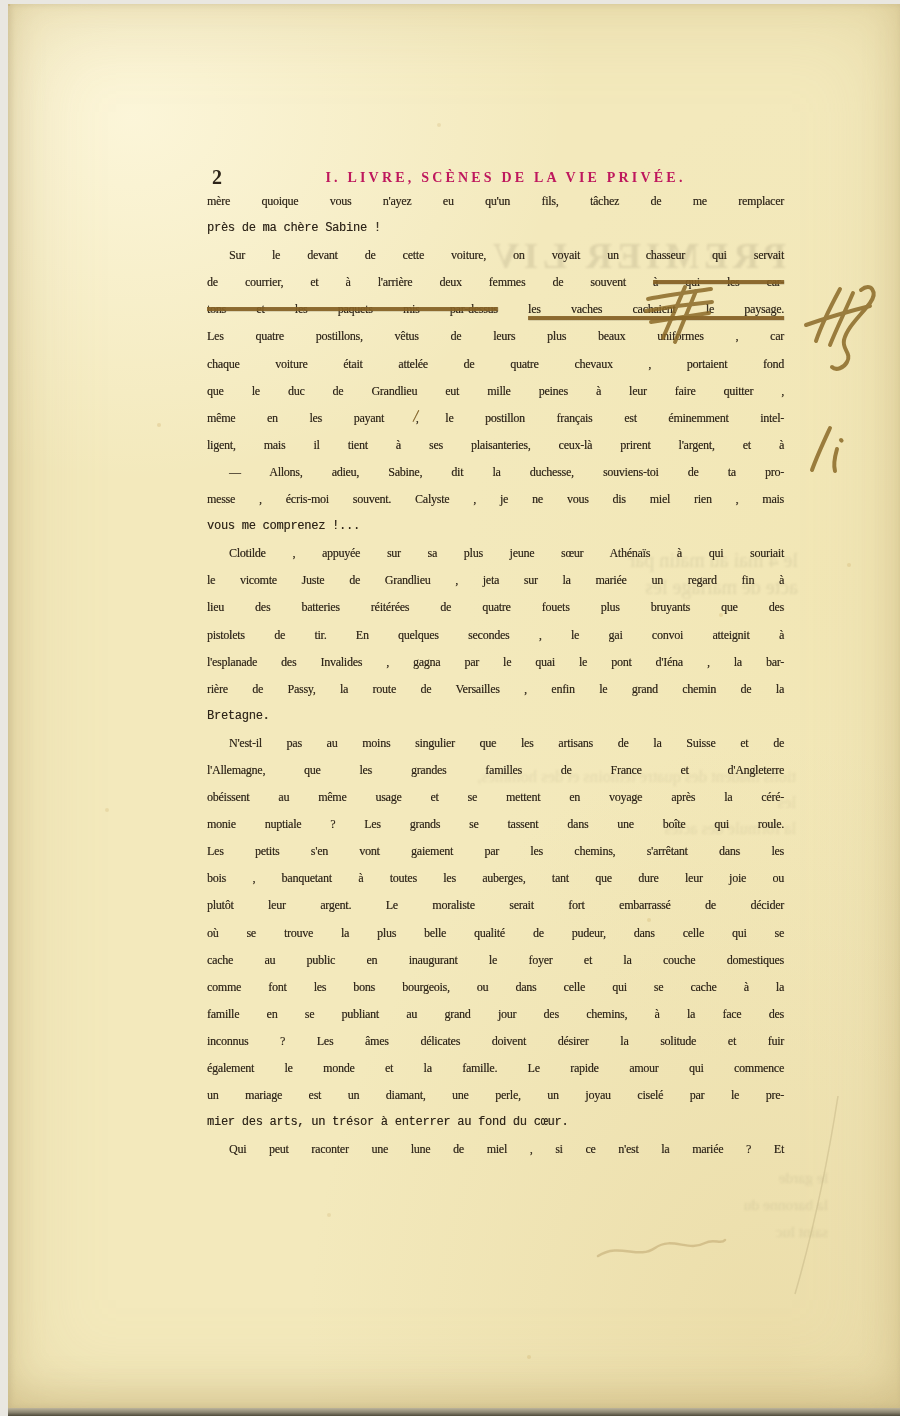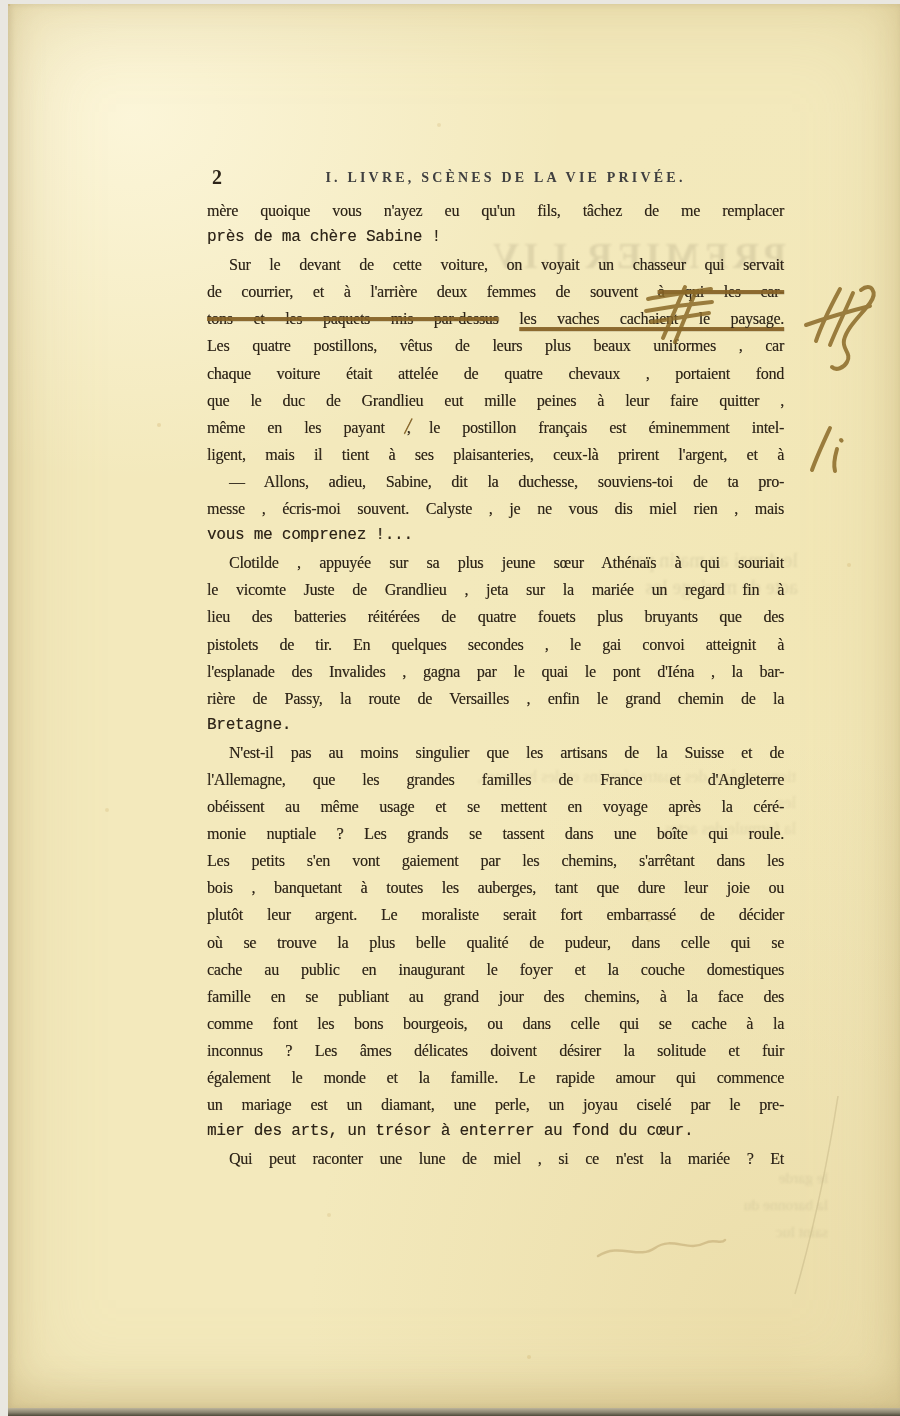--- a/index.html
+++ b/index.html
@@ -18,23 +18,23 @@
   .edge-bottom{position:absolute;left:8px;right:0;bottom:0;height:8px;
     background:linear-gradient(180deg,#bcb49c 0%, #8a8470 55%, #4e4a3a 100%);}
   .specks{position:absolute;left:0;top:0;width:2px;height:2px;border-radius:50%;
     background:rgba(185,142,60,0.3);
     box-shadow: 150px 420px 0 1px rgba(190,150,70,0.22), 640px 915px 0 1px rgba(190,150,70,0.2),
       320px 1210px 0 1px rgba(190,150,70,0.18), 712px 610px 0 1px rgba(190,150,70,0.2),
       98px 805px 0 1px rgba(190,150,70,0.18), 520px 1352px 0 1px rgba(190,150,70,0.2),
       430px 120px 0 1px rgba(190,150,70,0.18), 840px 560px 0 1px rgba(190,150,70,0.2);}
   .pageno{position:absolute;left:212px;top:166px;font-size:20px;font-weight:bold;color:#2d2418;}
   .header{position:absolute;left:217px;top:170px;width:577px;text-align:center;
-    font-size:14px;font-weight:bold;letter-spacing:3.2px;color:#404040;white-space:nowrap;}
-  .bodytext{position:absolute;left:207px;top:197px;width:577px;color:#2d2418;
-    font-size:16px;line-height:27.1px;letter-spacing:-0.25px;
+    font-size:14px;font-weight:bold;letter-spacing:3.2px;color:#be185d;white-space:nowrap;}
+  .bodytext{position:absolute;left:207px;top:188px;width:577px;color:#2d2418;
+    font-size:12px;line-height:27.1px;letter-spacing:-0.25px;
     text-shadow:0.3px 0.3px 0 rgba(45,36,24,0.45);}
   .line{text-align:justify;text-align-last:justify;}
   .line.endline{text-align-last:left;font-family:Liberation Mono, monospace;}
   .line.indent{text-indent:22px;}
   .mark-strike{text-decoration:line-through;text-decoration-color:rgba(138,100,38,0.88);
     text-decoration-thickness:3.5px;text-decoration-skip-ink:none;}
   .mark-under{text-decoration:underline;text-decoration-color:rgba(138,100,38,0.88);
     text-decoration-thickness:3.5px;text-underline-offset:3px;text-decoration-skip-ink:none;}
   .mark-slash{color:#8b6625;font-weight:bold;display:inline-block;
     transform:rotate(14deg) scale(1.05,1.55);margin:0 -3px 0 -5px;position:relative;top:-2px;}
@@ -96,22 +96,22 @@
       <div class="line endline"><span>Bretagne.</span></div>
       <div class="line indent"><span>N'est-il pas au moins singulier que les artisans de la Suisse et de</span></div>
       <div class="line"><span>l'Allemagne, que les grandes familles de France et d'Angleterre</span></div>
       <div class="line"><span>obéissent au même usage et se mettent en voyage après la céré-</span></div>
       <div class="line"><span>monie nuptiale ? Les grands se tassent dans une boîte qui roule.</span></div>
       <div class="line"><span>Les petits s'en vont gaiement par les chemins, s'arrêtant dans les</span></div>
       <div class="line"><span>bois , banquetant à toutes les auberges, tant que dure leur joie ou</span></div>
       <div class="line"><span>plutôt leur argent. Le moraliste serait fort embarrassé de décider</span></div>
       <div class="line"><span>où se trouve la plus belle qualité de pudeur, dans celle qui se</span></div>
       <div class="line"><span>cache au public en inaugurant le foyer et la couche domestiques</span></div>
+      <div class="line"><span>comme font les bons bourgeois, ou dans celle qui se cache à la</span></div>
       <div class="line"><span>famille en se publiant au grand jour des chemins, à la face des</span></div>
-      <div class="line"><span>comme font les bons bourgeois, ou dans celle qui se cache à la</span></div>
       <div class="line"><span>inconnus ? Les âmes délicates doivent désirer la solitude et fuir</span></div>
       <div class="line"><span>également le monde et la famille. Le rapide amour qui commence</span></div>
       <div class="line"><span>un mariage est un diamant, une perle, un joyau ciselé par le pre-</span></div>
       <div class="line endline"><span>mier des arts, un trésor à enterrer au fond du cœur.</span></div>
       <div class="line indent"><span>Qui peut raconter une lune de miel , si ce n'est la mariée ? Et</span></div>
     </div>
 
   <svg class="overlay" width="900" height="1416" viewBox="0 0 900 1416">
     <g stroke="#8b6a28" stroke-width="4" fill="none" stroke-linecap="round" opacity="0.85">
 

